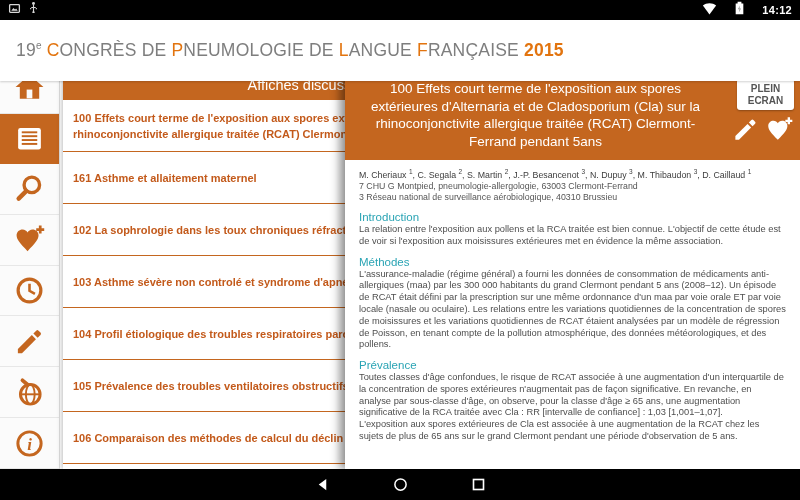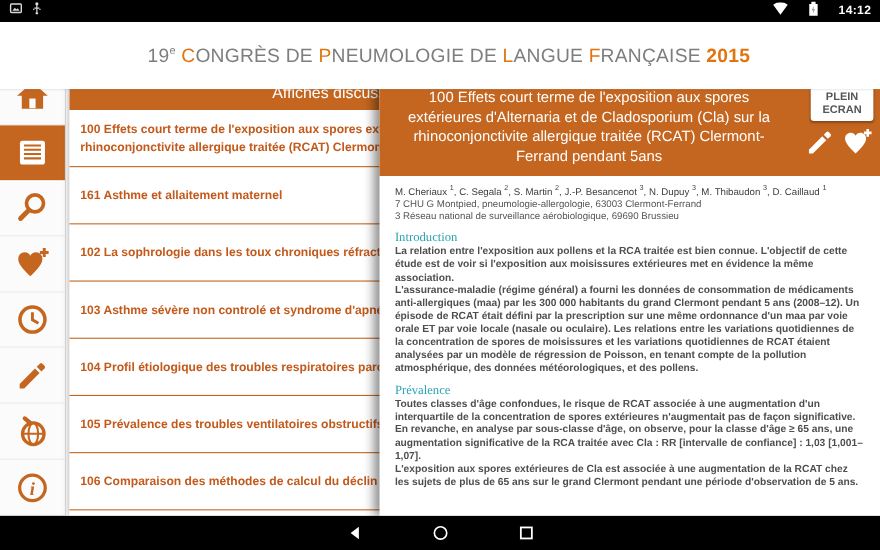--- a/index.html
+++ b/index.html
@@ -9,21 +9,21 @@
   
   .status-bar { position:absolute; top:0; left:0; right:0; height:20px; background:#000;
     display:flex; align-items:center; padding:0 8px; z-index:10; }
   .sb-left { display:flex; gap:8px; align-items:center; }
   .sb-right { margin-left:auto; display:flex; gap:18px; align-items:center; }
   .sb-time { color:#fff; font-size:11px; font-weight:bold; letter-spacing:.3px; }
 
   
   .app-header { position:absolute; top:20px; left:0; right:0; height:61px; background:#fff;
     display:flex; align-items:center; padding-left:16px; z-index:9;
-    box-shadow:0 1px 2px rgba(0,0,0,.18);justify-content:center; }
+    box-shadow:0 1px 2px rgba(0,0,0,.18); }
   .app-title { font-size:17.5px; letter-spacing:.2px; color:#7e7e7e; white-space:nowrap; }
   .app-title .seg-gray { color:#7e7e7e; }
   .app-title .seg-orange { color:#e2740f; }
   .app-title .seg-orange-bold { color:#e2740f; font-weight:bold; }
   .app-title sup { font-size:10px; }
 
   
   .content { position:absolute; top:63px; left:0; right:0; height:406px; background:#fff; overflow:hidden; }
 
   
@@ -55,22 +55,22 @@
     line-height:11.5px; text-align:center; cursor:pointer; box-shadow:0 1px 2px rgba(0,0,0,.3); }
   .header-icons { position:absolute; top:46px; right:7px; display:flex; gap:7px; }
   .hdr-icon { width:27px; height:27px; color:#fff; cursor:pointer; }
   .hdr-icon svg { width:100%; height:100%; display:block; }
 
   .detail-body { position:absolute; top:90px; left:0; right:0; bottom:0; overflow:hidden;
     padding:6px 14px 0 14px; }
   .authors { font-size:8.8px; color:#3d3d3d; line-height:11px; }
   .authors sup { font-size:6.5px; }
   .affil { font-size:8.8px; color:#555; line-height:11px; }
-  .sec-heading { color:#2aa4b4; font-size:11.5px; margin:8px 0 1px 0;font-family:Liberation Serif, serif; }
-  .sec-text { font-size:9.3px; color:#4e4e4e; line-height:11.8px;font-weight:bold; }
+  .sec-heading { color:#2aa4b4; font-size:11.5px; margin:8px 0 1px 0; }
+  .sec-text { font-size:9.3px; color:#4e4e4e; line-height:11.8px; }
 
   
   .nav-bar { position:absolute; bottom:0; left:0; right:0; height:31px; background:#000; z-index:11;
     display:flex; align-items:center; justify-content:center; gap:63px; }
   .nav-btn { width:15px; height:15px; cursor:pointer; display:flex; align-items:center; justify-content:center; }
   .nav-btn svg { width:100%; height:100%; display:block; }
 </style>
 </head>
 <body>
 
@@ -232,25 +232,26 @@
                 <path stroke="currentColor" stroke-width="2.1" d="M20.3 1.2 v6.2 M17.2 4.3 h6.2"></path>
               </svg>
           </span>
         </div>
       </div>
 
       <div class="detail-body">
         <div class="authors">M. Cheriaux <sup>1</sup>, C. Segala <sup>2</sup>, S. Martin <sup>2</sup>, J.-P. Besancenot <sup>3</sup>, N. Dupuy <sup>3</sup>, M. Thibaudon <sup>3</sup>, D. Caillaud <sup>1</sup></div>
         <div>
             <div class="affil">7 CHU G Montpied, pneumologie-allergologie, 63003 Clermont-Ferrand</div>
-            <div class="affil">3 Réseau national de surveillance aérobiologique, 69690 Brussieu</div>
+            <div class="affil">3 Réseau national de surveillance aérobiologique, 40310 Brussieu</div>
           </div>
         <div>
             <div class="sec-heading">Introduction</div>
             <div class="sec-text">La relation entre l'exposition aux pollens et la RCA traitée est bien connue. L'objectif de cette étude est de voir si l'exposition aux moisissures extérieures met en évidence la même association.</div>
+            <div class="sec-heading">Méthodes</div>
             <div class="sec-text">L'assurance-maladie (régime général) a fourni les données de consommation de médicaments anti-allergiques (maa) par les 300 000 habitants du grand Clermont pendant 5 ans (2008–12). Un épisode de RCAT était défini par la prescription sur une même ordonnance d'un maa par voie orale ET par voie locale (nasale ou oculaire). Les relations entre les variations quotidiennes de la concentration de spores de moisissures et les variations quotidiennes de RCAT étaient analysées par un modèle de régression de Poisson, en tenant compte de la pollution atmosphérique, des données météorologiques, et des pollens.</div>
             <div class="sec-heading">Prévalence</div>
             <div class="sec-text">Toutes classes d'âge confondues, le risque de RCAT associée à une augmentation d'un interquartile de la concentration de spores extérieures n'augmentait pas de façon significative. En revanche, en analyse par sous-classe d'âge, on observe, pour la classe d'âge ≥ 65 ans, une augmentation significative de la RCA traitée avec Cla : RR [intervalle de confiance] : 1,03 [1,001–1,07].</div>
             <div class="sec-text">L'exposition aux spores extérieures de Cla est associée à une augmentation de la RCAT chez les sujets de plus de 65 ans sur le grand Clermont pendant une période d'observation de 5 ans.</div>
           </div>
 
       </div>
     </div>
 
   </div>

